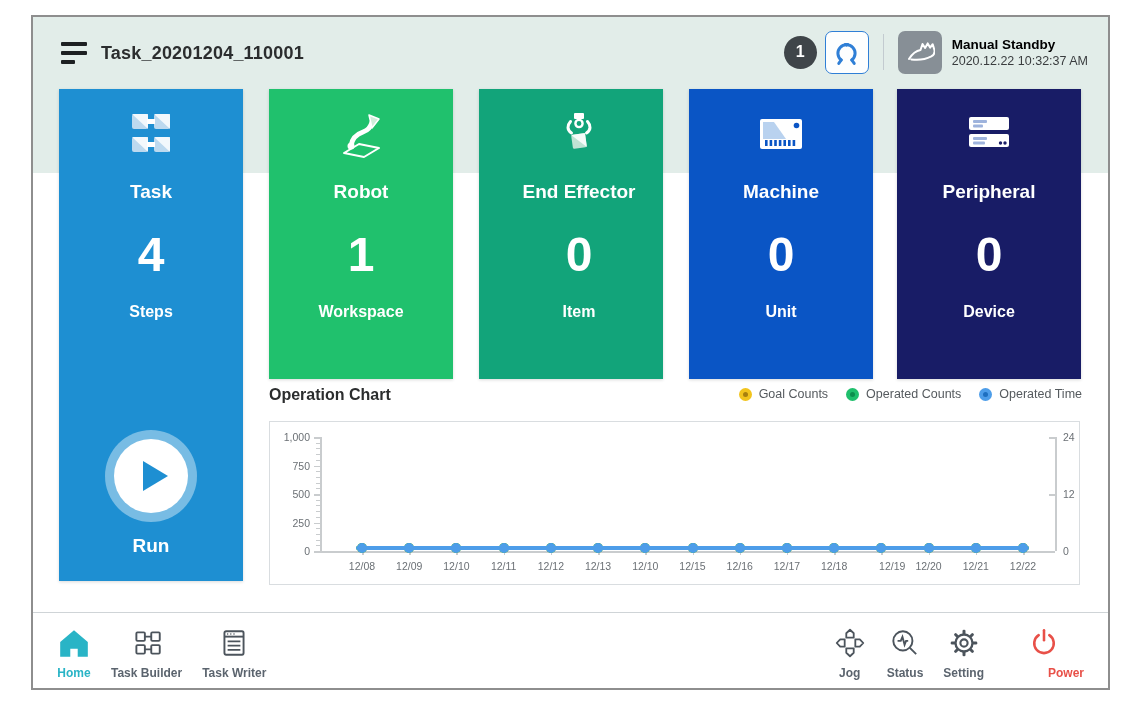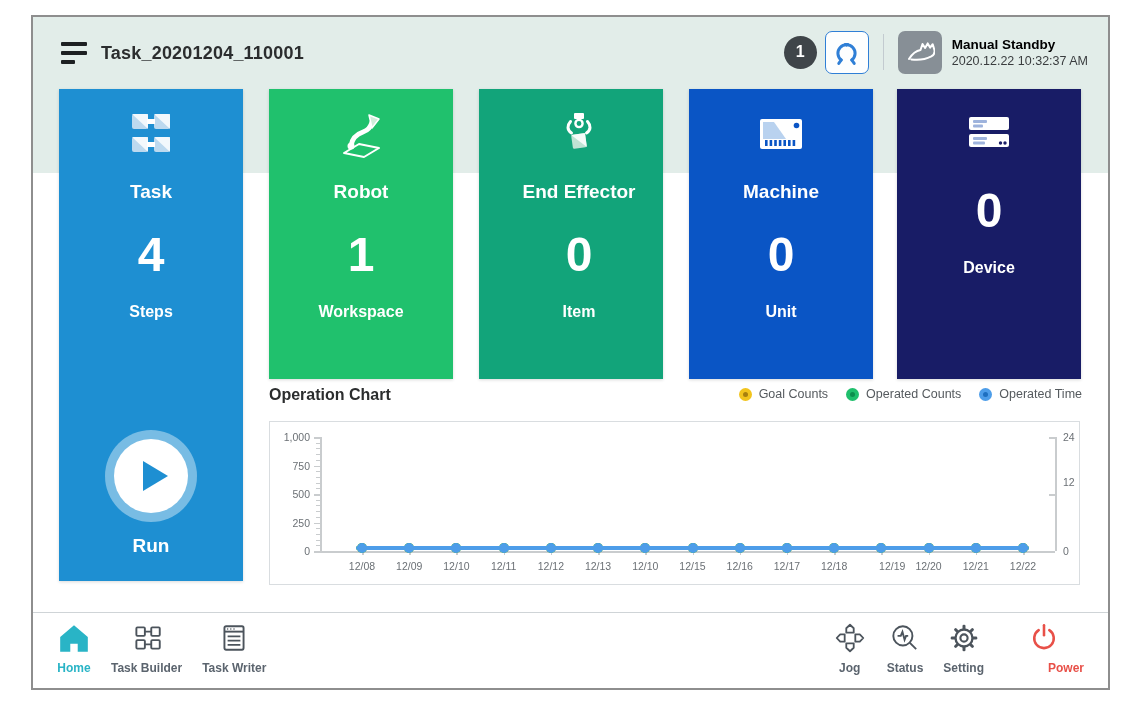--- a/index.html
+++ b/index.html
@@ -84,21 +84,21 @@
   .tick.vt { width:1.5px; background:var(--axis-gray); }
   .ylab { font-size:10.5px; color:var(--tick-text); line-height:12px; }
   .ylab.left { text-align:right; }
   .xlab { width:48px; text-align:center; font-size:10.5px; color:var(--tick-text); }
   .sline { height:3.5px; border-radius:2px; }
   .sdot { width:10px; height:10px; border-radius:50%; }
 
   
   .nav-sep { position:absolute; left:0; right:0; top:595px; height:1px; background:#cfd4d7; }
   .nav { position:absolute; left:0; right:0; top:596px; bottom:0;
-         display:flex; justify-content:space-between; align-items:flex-start; padding:0 14px; }
+         display:flex; justify-content:space-between; align-items:center; padding:0 14px; }
   .nav-group { display:flex; align-items:flex-start; }
   .nav-item { text-align:center; cursor:pointer; padding:4px 10px; }
   .nav-icon { height:38px; display:flex; align-items:flex-end; justify-content:center; }
   .nav-label { margin-top:6px; font-size:12px; font-weight:bold; color:var(--nav-gray); }
   .nav-item.active .nav-label { color:var(--nav-active); }
   .nav-item.power .nav-label { color:var(--power-red);padding-left:44px; }
 </style>
 </head>
 <body>
 
@@ -222,20 +222,21 @@
         <rect x="4" y="4" width="40" height="13" rx="2" fill="#ffffff"></rect>
         <rect x="8" y="7" width="14" height="3" rx="1" fill="#9eb3dc"></rect>
         <rect x="8" y="11.5" width="10" height="3" rx="1" fill="#9eb3dc"></rect>
         <rect x="4" y="21" width="40" height="13" rx="2" fill="#ffffff"></rect>
         <rect x="8" y="24" width="14" height="3" rx="1" fill="#9eb3dc"></rect>
         <rect x="8" y="28.5" width="12" height="3" rx="1" fill="#9eb3dc"></rect>
         <circle cx="35.5" cy="30" r="1.7" fill="#181c66"></circle>
         <circle cx="40" cy="30" r="1.7" fill="#181c66"></circle>
       </svg>
     </div>
+    <div class="card-title">Peripheral</div>
     <div class="card-value">0</div>
     <div class="card-unit">Device</div>
   </div>
 
   <div class="chart-title">Operation Chart</div>
   <div class="legend">
     <div class="legend-item lg-goal">
       <span class="ldot">
           <i></i>
         </span>
@@ -281,21 +282,21 @@
         <div class="tick minor" style="left: 46px; top: 83.4px; width: 4px;"></div>
         <div class="tick minor" style="left: 46px; top: 89.1px; width: 4px;"></div>
         <div class="tick minor" style="left: 46px; top: 94.8px; width: 4px;"></div>
         <div class="tick minor" style="left: 46px; top: 106.2px; width: 4px;"></div>
         <div class="tick minor" style="left: 46px; top: 111.9px; width: 4px;"></div>
         <div class="tick minor" style="left: 46px; top: 117.6px; width: 4px;"></div>
         <div class="tick minor" style="left: 46px; top: 123.3px; width: 4px;"></div>
         <div class="tick" style="left: 779px; top: 15px; width: 6px;"></div>
         <div class="ylab right" style="left: 793px; top: 9px;">24</div>
         <div class="tick" style="left: 779px; top: 72px; width: 6px;"></div>
-        <div class="ylab right" style="left: 793px; top: 54px;">12</div>
+        <div class="ylab right" style="left: 793px; top: 66px;">12</div>
         <div class="tick" style="left: 779px; top: 129px; width: 6px;"></div>
         <div class="ylab right" style="left: 793px; top: 123px;">0</div>
         <div class="tick vt" style="left: 92px; top: 129px; height: 4px;"></div>
         <div class="xlab" style="left: 68px; top: 138px;">12/08</div>
         <div class="tick vt" style="left: 139.214px; top: 129px; height: 4px;"></div>
         <div class="xlab" style="left: 115.214px; top: 138px;">12/09</div>
         <div class="tick vt" style="left: 186.429px; top: 129px; height: 4px;"></div>
         <div class="xlab" style="left: 162.429px; top: 138px;">12/10</div>
         <div class="tick vt" style="left: 233.643px; top: 129px; height: 4px;"></div>
         <div class="xlab" style="left: 209.643px; top: 138px;">12/11</div>

